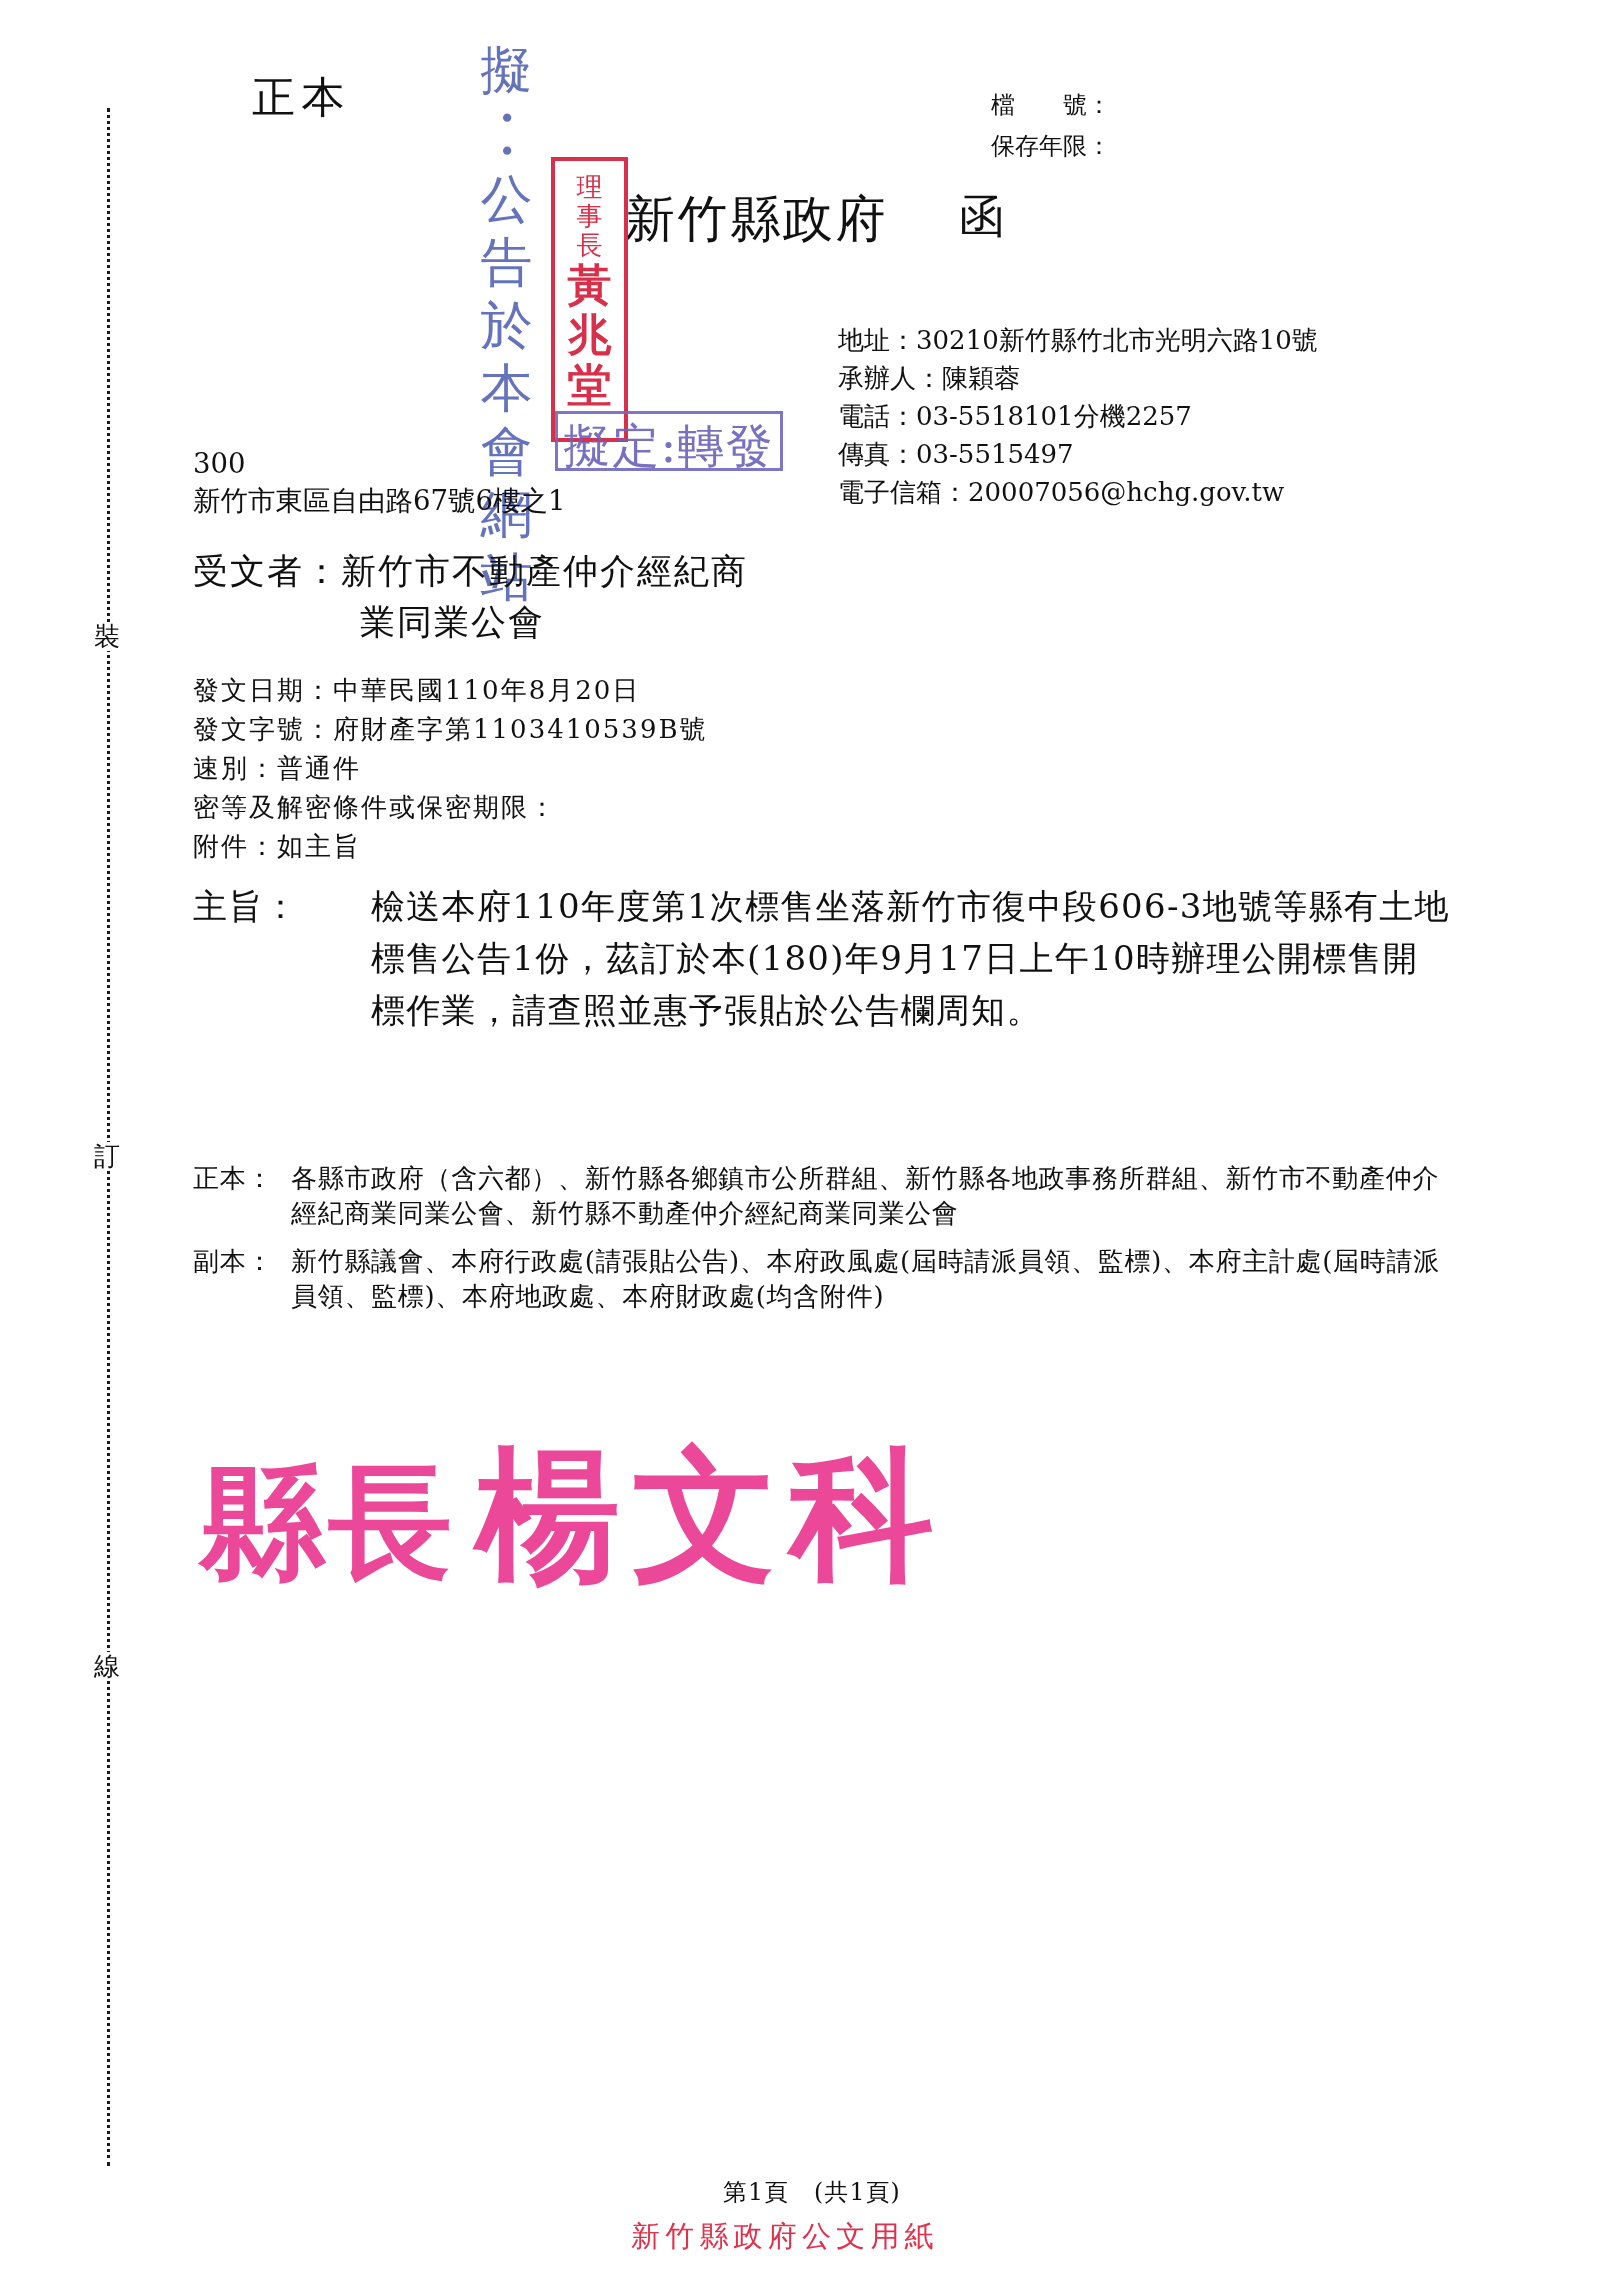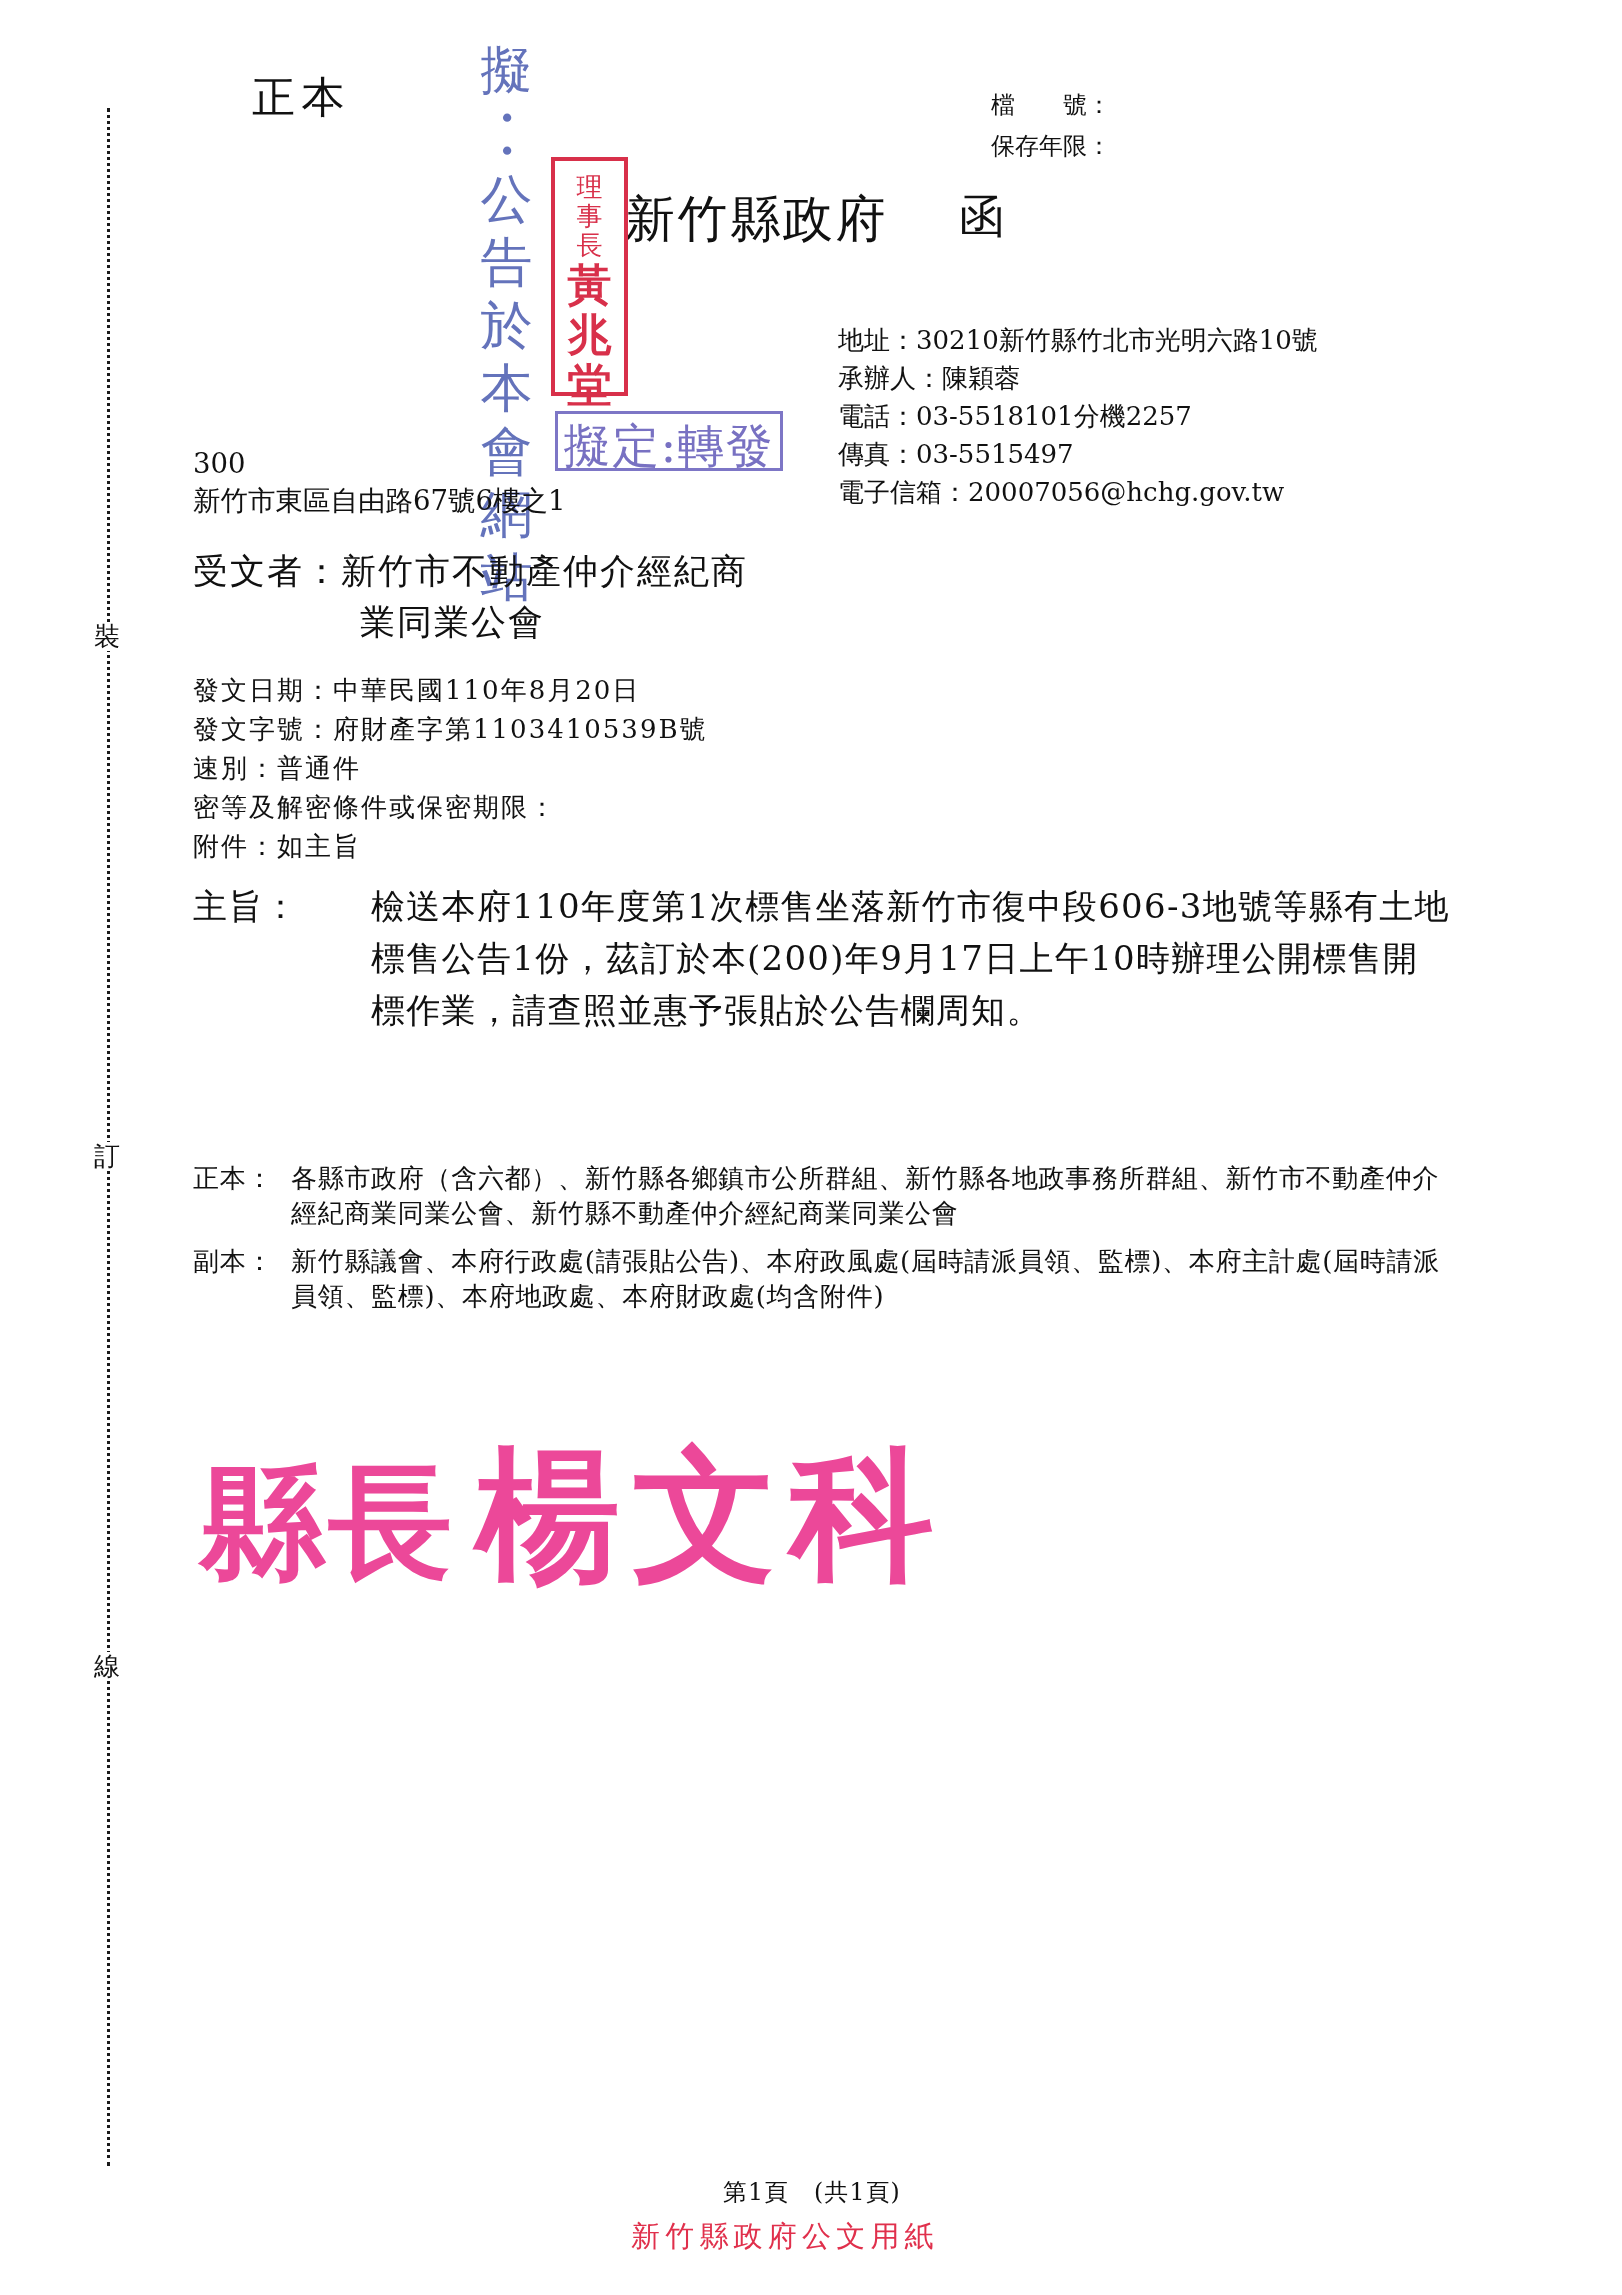--- a/index.html
+++ b/index.html
@@ -18,21 +18,21 @@
 
   .doc-title { left:625px; top:186px; font-size:50px; letter-spacing:2.6px; }
   .doc-type { left:959px; top:186px; font-size:46px; }
 
   
   .vstamp { left:474px; top:39px; width:65px; color:#4a5bb0; font-size:52px; line-height:63px;
             text-align:center; white-space:normal; opacity:0.85; }
   .vstamp span { display:block; }
 
   
-  .seal-red { left:551px; top:157px; width:77px; height:239px; border:4.6px solid #d8304a;
+  .seal-red { left:551px; top:157px; width:77px; height:285px; border:4.6px solid #d8304a;
               color:#d8304a; text-align:center; box-sizing:border-box; }
   .seal-red .small { font-size:26px; line-height:29px; display:block; margin-top:11.8px; }
   .seal-red .big { font-size:44px; line-height:50px; display:block; font-weight:bold; }
 
   
   .seal-purple { left:555px; top:411px; width:228px; height:60px; border:3.9px solid #7068c0;
                  color:#6a62bc; font-size:47px; line-height:64px; text-align:center; box-sizing:border-box;
                  letter-spacing:1.3px; opacity:0.9; }
 
   .contact { left:838px; top:321px; font-size:26px; line-height:38px; }
@@ -130,21 +130,21 @@
   <div>發文日期：中華民國110年8月20日</div>
   <div>發文字號：府財產字第1103410539B號</div>
   <div>速別：普通件</div>
   <div>密等及解密條件或保密期限：</div>
   <div>附件：如主旨</div>
 </div>
 
 <div class="abs subject">
   <div class="row">
     <span class="lbl">主旨：</span>
-    <span class="txt">檢送本府110年度第1次標售坐落新竹市復中段606-3地號等縣有土地標售公告1份，茲訂於本(200)年9月17日上午10時辦理公開標售開標作業，請查照並惠予張貼於公告欄周知。</span>
+    <span class="txt">檢送本府110年度第1次標售坐落新竹市復中段606-3地號等縣有土地標售公告1份，茲訂於本(180)年9月17日上午10時辦理公開標售開標作業，請查照並惠予張貼於公告欄周知。</span>
   </div>
 </div>
 
 <div class="abs dist">
   <div class="row" style="margin-bottom:1.3px;">
     <span class="lbl">正本：</span>
     <span class="txt">各縣市政府（含六都）、新竹縣各鄉鎮市公所群組、新竹縣各地政事務所群組、新竹市不動產仲介經紀商業同業公會、新竹縣不動產仲介經紀商業同業公會</span>
   </div>
   <div class="row">
     <span class="lbl">副本：</span>

